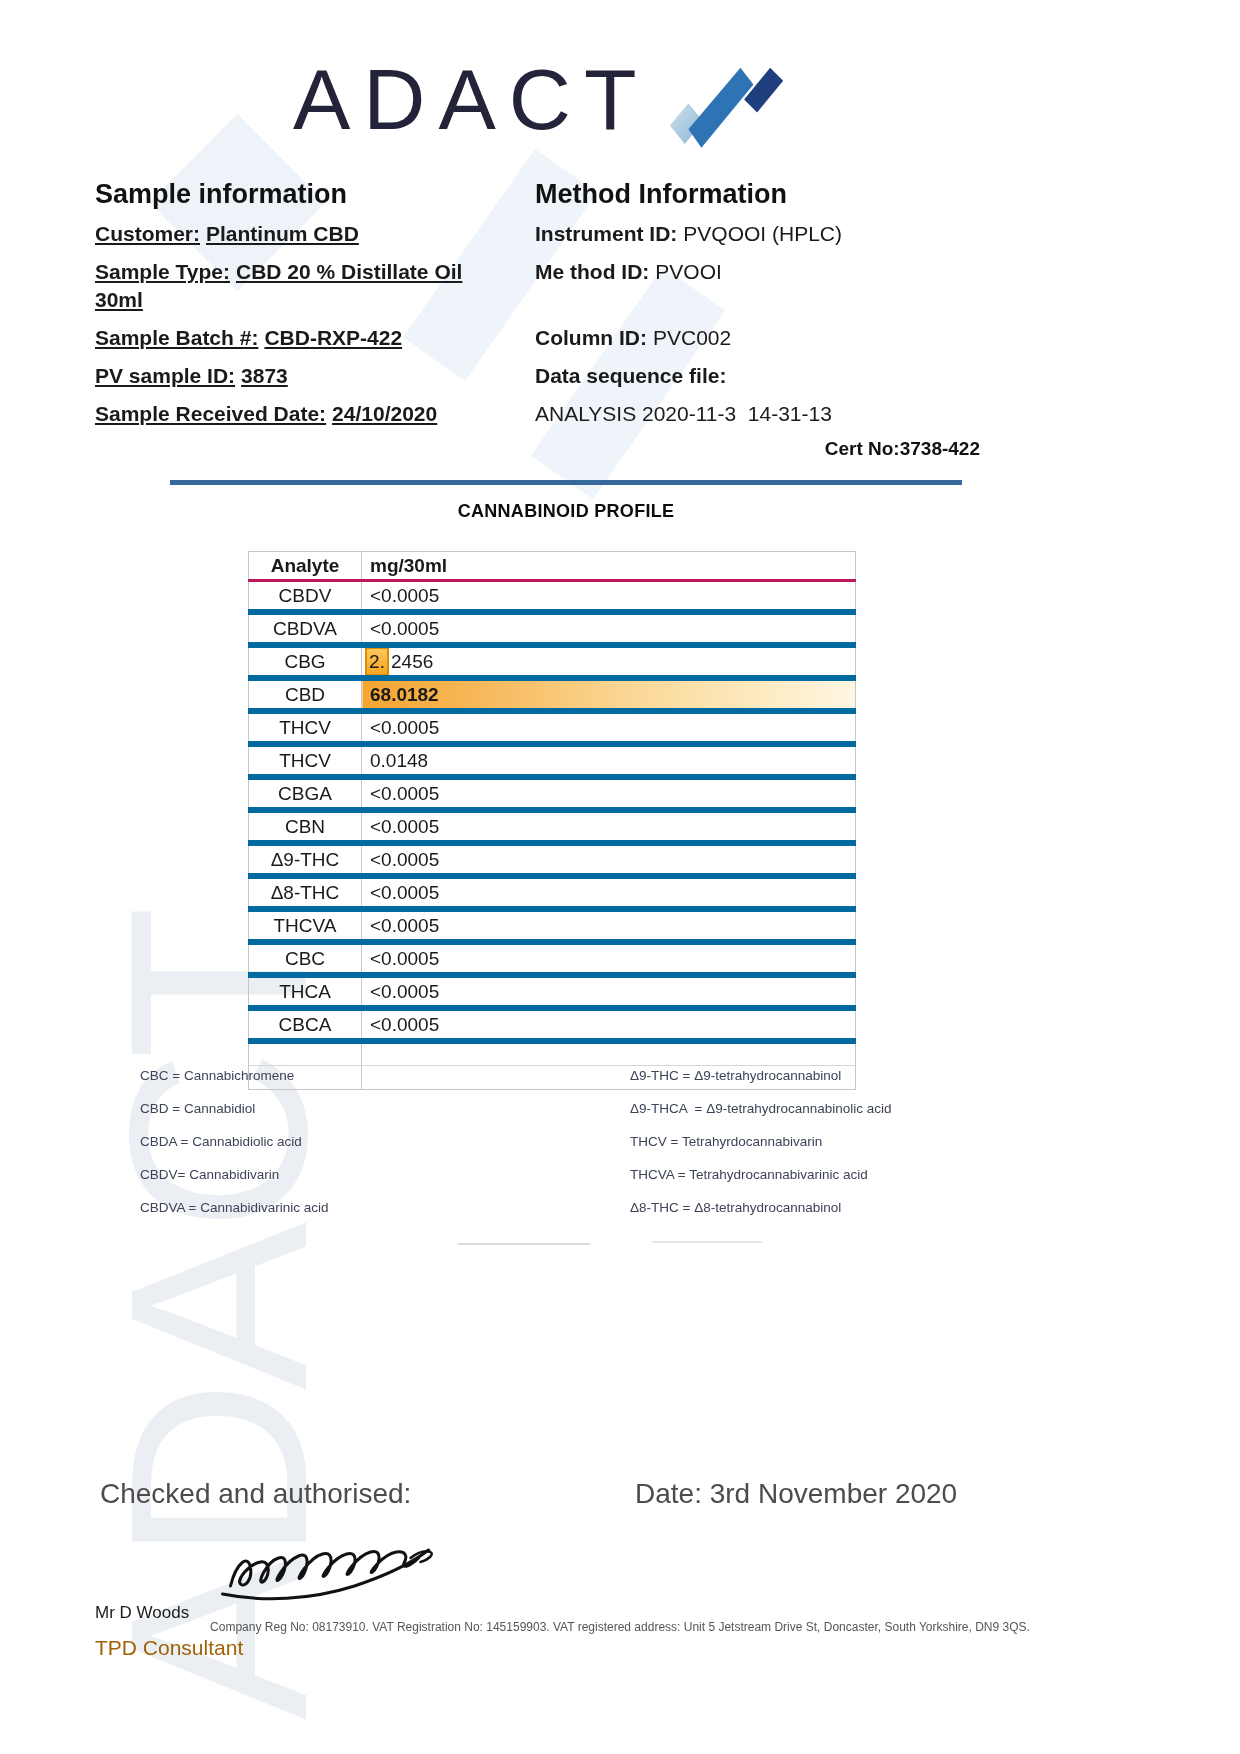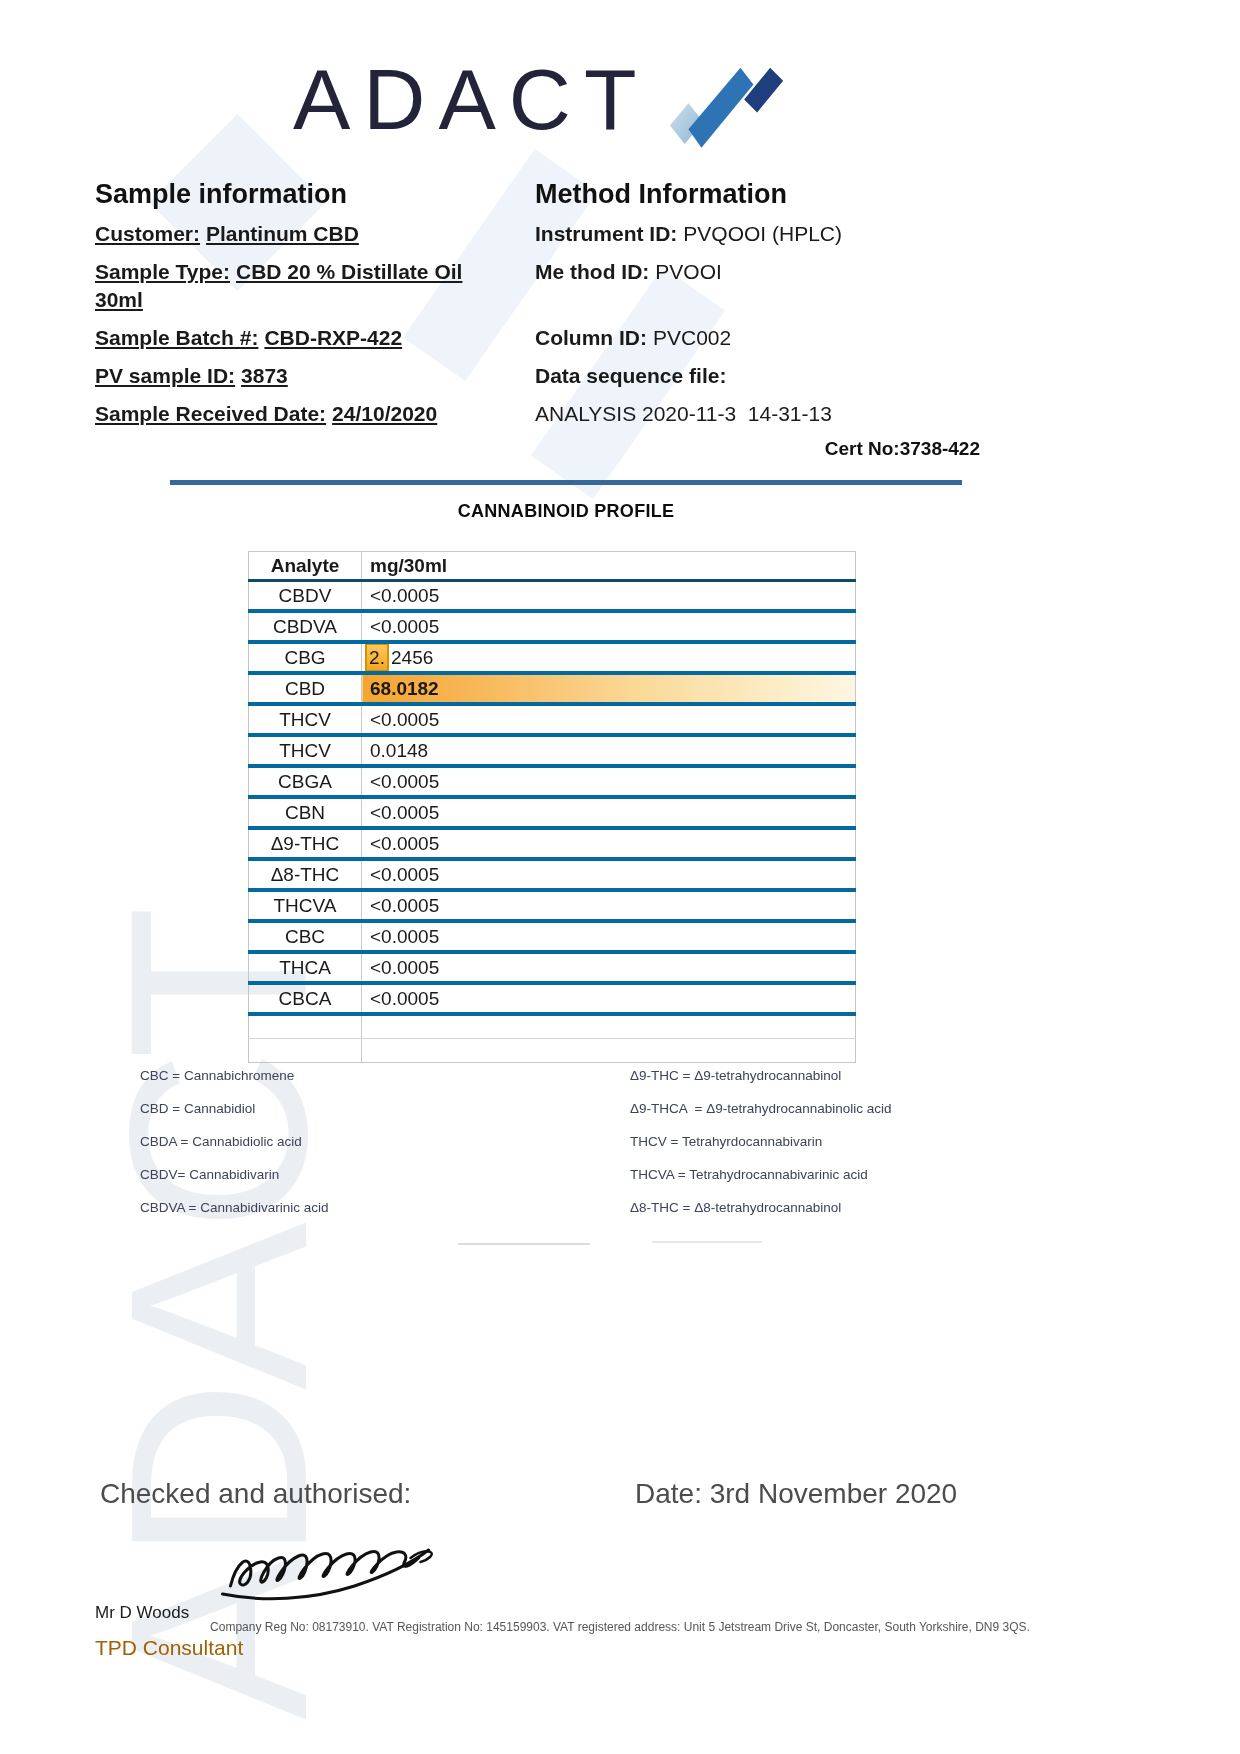--- a/index.html
+++ b/index.html
@@ -44,24 +44,24 @@
   .blue-rule { position:absolute; left:170px; top:480px; width:792px; height:5px; background:#37689b; }
   .profile-title { position:absolute; left:170px; top:501px; width:792px; text-align:center; font-size:18px; font-weight:bold; color:#0d0d0d; letter-spacing:.3px; }
 
   
   .profile-table {
     position:absolute; left:248px; top:551px; width:607px;
     border-collapse:collapse; table-layout:fixed;
     border:1px solid #c6c6c6; background:transparent; font-size:19px;
   }
   .profile-table th, .profile-table td {
-    height:27px; padding:1px 8px; border-bottom:4px solid #0369a1; line-height:25px;
+    height:27px; padding:1px 8px; border-bottom:6px solid #0369a1; line-height:25px;
     overflow:hidden; white-space:nowrap;
   }
-  .profile-table thead th { border-bottom:3px solid #0c4a6e; font-weight:bold; text-align:left; }
+  .profile-table thead th { border-bottom:3px solid #be185d; font-weight:bold; text-align:left; }
   .profile-table th.analyte, .profile-table td.analyte { text-align:center; border-right:1px solid #c9c9c9; }
   .profile-table tr.empty td { border-bottom:1px solid #d6d6d6; height:24px; }
   .profile-table tr.empty:last-child td { border-bottom:none; }
   td.hl-full {
     background:linear-gradient(90deg,#f5a42f 0%,#f7b95c 25%,#fad896 55%,#fdedc8 85%,#fef6e3 100%);
     font-weight:bold;
   }
   .chip {
     display:inline-block; min-width:24px; text-align:center;
     background:linear-gradient(#fdc75c,#f6a623);

